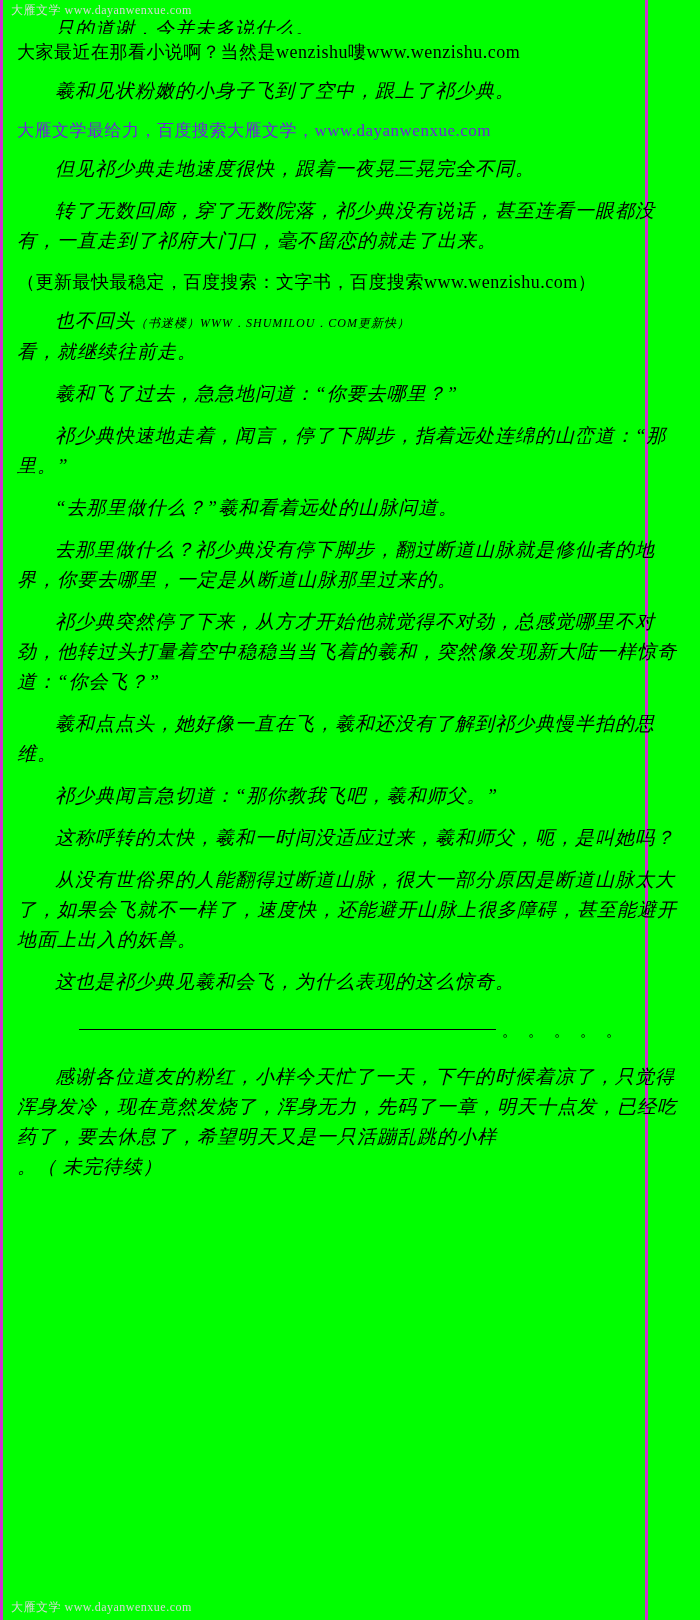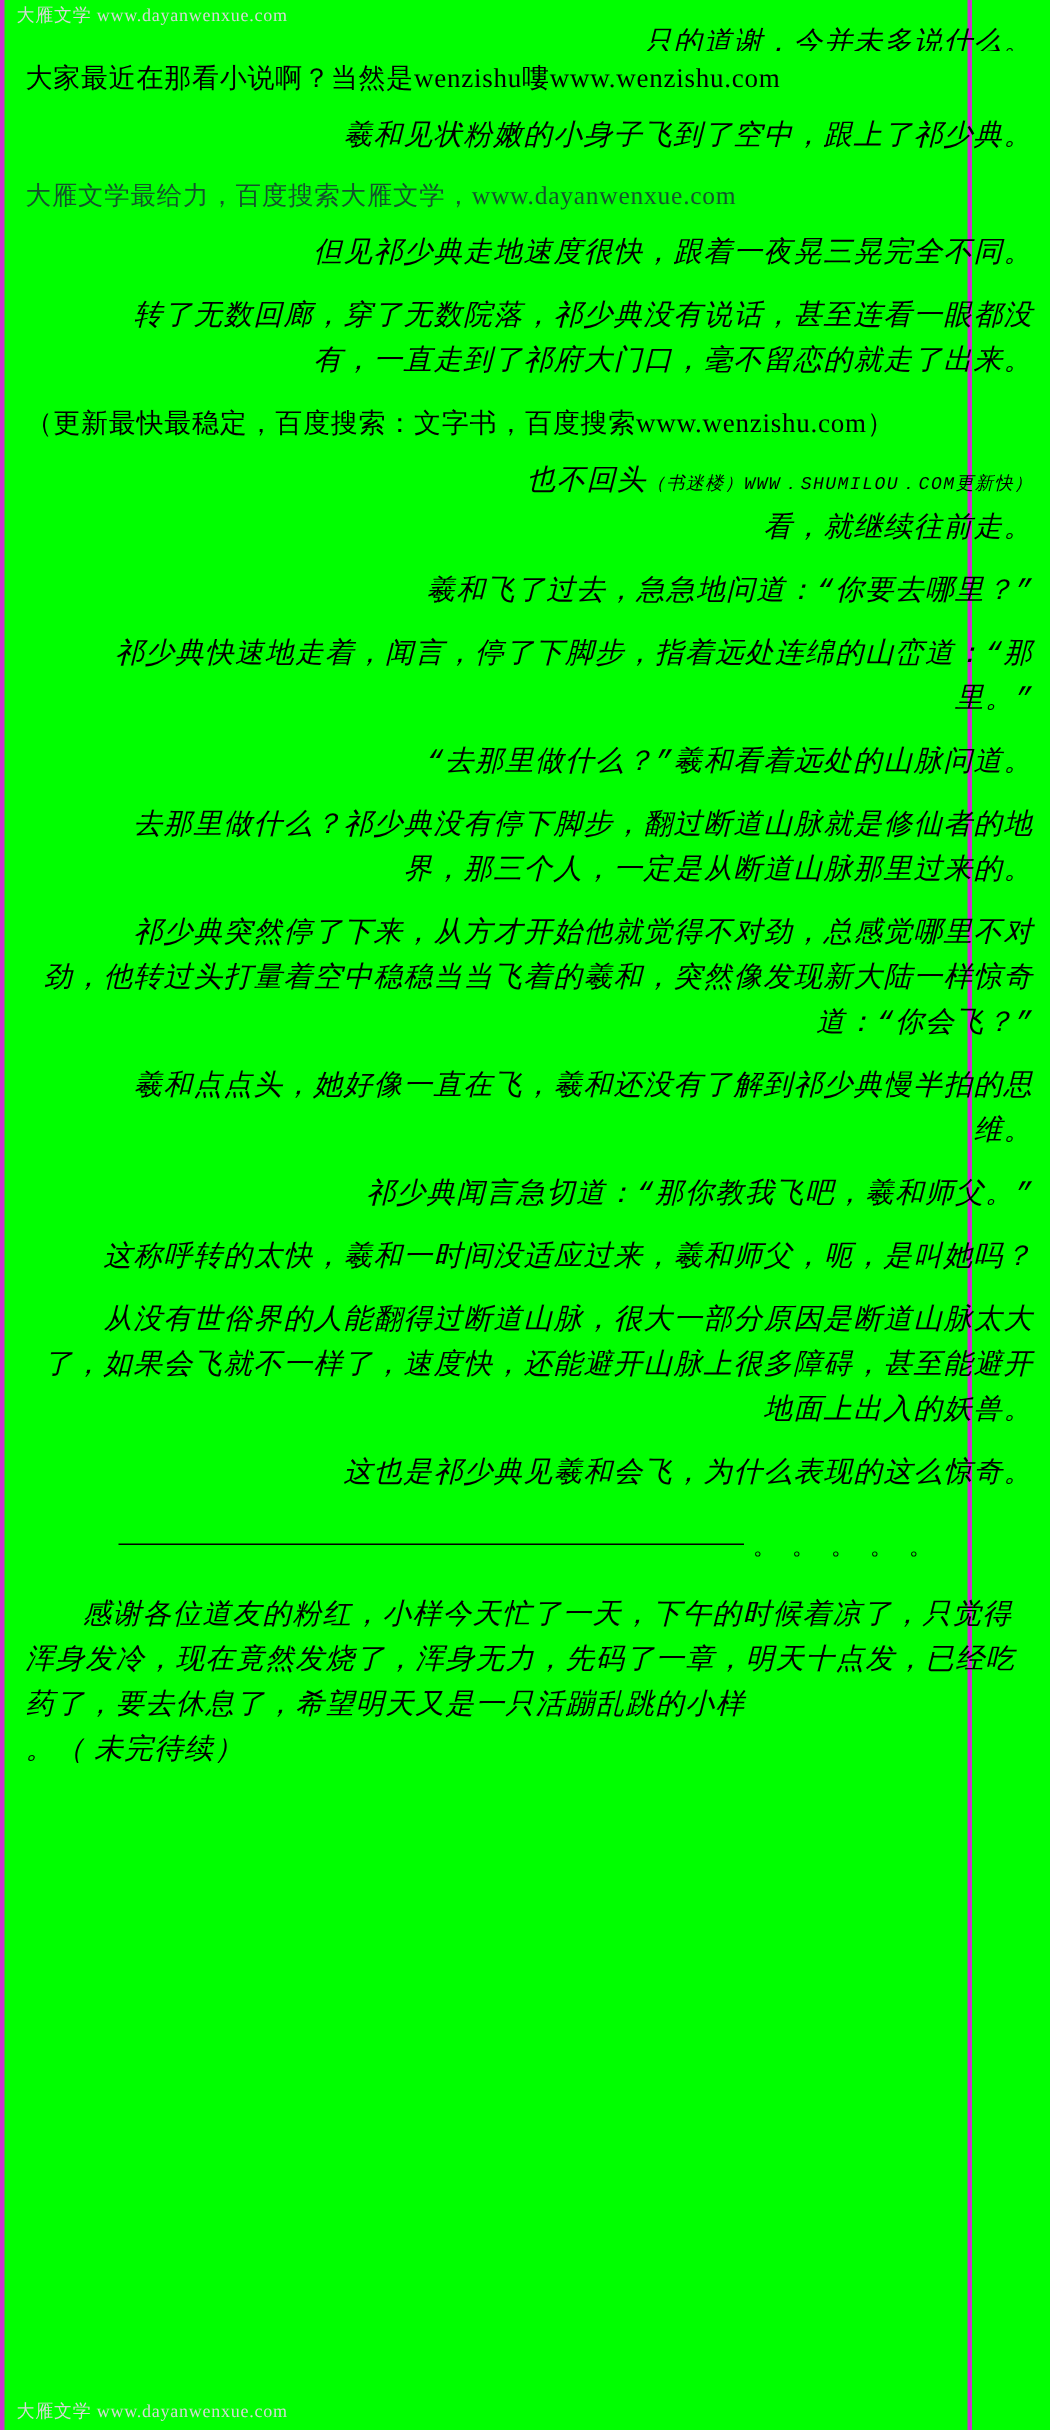--- a/index.html
+++ b/index.html
@@ -51,42 +51,41 @@
     width: 700px;
     padding: 0 14px;
     box-sizing: border-box;
   }
   p.para {
     margin: 0 0 12px 0;
     font-size: 19px;
     line-height: 30px;
     text-indent: 2em;
     letter-spacing: 1px;
-    font-family: Liberation Mono, monospace;
-    font-style: italic;
-    text-align: right;
+    font-family: Liberation Serif, serif;
+    font-style: italic;
   }
   p.first {
     margin-top: 0;
   }
   .ad {
     margin: 0 0 10px 0;
     font-size: 18px;
     line-height: 28px;
     text-indent: 0;
     letter-spacing: 0.5px;
     font-style: normal;
     font-family: "Liberation Serif", "DejaVu Serif", serif;
   }
   .ad-faded {
     margin: 0 0 10px 0;
     font-size: 17px;
     line-height: 26px;
     text-indent: 0;
-    color: #14532d;
+    color: #6d28d9;
     letter-spacing: 0.5px;
     font-style: normal;
   }
   .ad-inline {
     font-size: 12px;
     line-height: 28px;
     letter-spacing: 1px;
     font-style: italic;
     display: inline;
   }
@@ -169,21 +168,21 @@
     <p class="para" style="text-indent:2em;"><span>也不回头</span><span class="ad-inline">（书迷楼）WWW．SHUMILOU．COM更新快）</span></p>
 
     <p class="para" style="text-indent:0;margin-top:-12px;">看，就继续往前走。</p>
 
     <p class="para">羲和飞了过去，急急地问道：“你要去哪里？”</p>
 
     <p class="para">祁少典快速地走着，闻言，停了下脚步，指着远处连绵的山峦道：“那里。”</p>
 
     <p class="para">“去那里做什么？”羲和看着远处的山脉问道。</p>
 
-    <p class="para">去那里做什么？祁少典没有停下脚步，翻过断道山脉就是修仙者的地界，那三个人，一定是从断道山脉那里过来的。</p>
+    <p class="para">去那里做什么？祁少典没有停下脚步，翻过断道山脉就是修仙者的地界，你要去哪里，一定是从断道山脉那里过来的。</p>
 
 
     <p class="para">祁少典突然停了下来，从方才开始他就觉得不对劲，总感觉哪里不对劲，他转过头打量着空中稳稳当当飞着的羲和，突然像发现新大陆一样惊奇道：“你会飞？”</p>
 
     <p class="para">羲和点点头，她好像一直在飞，羲和还没有了解到祁少典慢半拍的思维。</p>
 
     <p class="para">祁少典闻言急切道：“那你教我飞吧，羲和师父。”</p>
 
     <p class="para">这称呼转的太快，羲和一时间没适应过来，羲和师父，呃，是叫她吗？</p>
 

